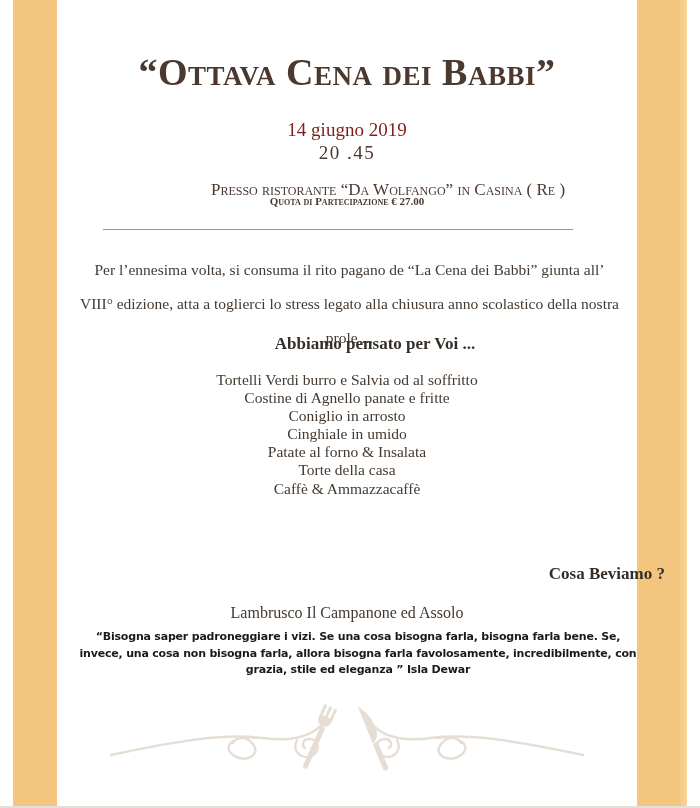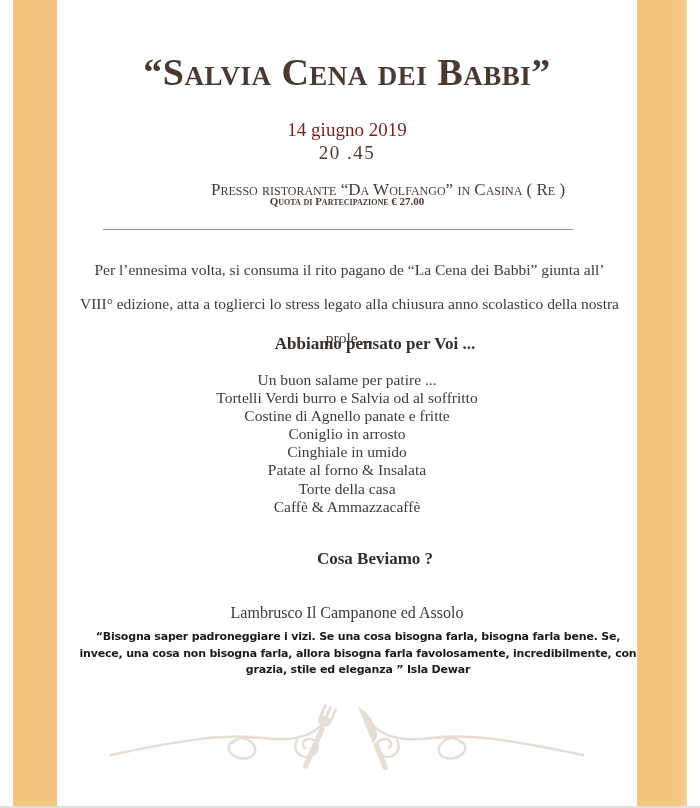--- a/index.html
+++ b/index.html
@@ -34,21 +34,21 @@
     border:none;border-top:1px solid #9b9692;margin:0;
   }
 
   .intro{
     top:253px;left:77px;width:545px;margin:0;
     font-size:15.5px;line-height:34px;color:#443930;
   }
 
   .heading{font-size:17px;font-weight:bold;color:#352e28;padding-left:28px;}
   .heading-menu{top:334px;}
-  .heading-drinks{top:549px;}
+  .heading-drinks{top:564px;text-align:right;}
 
   .menu-list{top:371px;}
   .menu-item{font-size:15.5px;line-height:18.1px;color:#443930;}
 
   .drinks{top:604px;font-size:16px;color:#443930;}
 
   .quote{
     top:621px;left:70px;width:560px;margin:8px;
     font-family:"DejaVu Sans", sans-serif;
     font-size:11px;font-weight:bold;letter-spacing:-0.2px;
@@ -58,36 +58,35 @@
   .flourish{top:693px;height:90px;}
   .flourish svg{display:block;margin:0 auto;}
 </style>
 </head>
 <body>
 
 <div class="page">
   <div class="bar bar-left"></div>
   <div class="bar bar-right"></div>
 
-  <h1 class="abs title">“Salvia Cena dei Babbi”</h1>
+  <h1 class="abs title">“Ottava Cena dei Babbi”</h1>
 
   <div class="abs date">14 giugno 2019</div>
   <div class="abs time">20 .45</div>
 
   <div class="abs venue">Presso ristorante “Da Wolfango” in Casina ( Re )</div>
   <div class="abs fee">Quota di Partecipazione € 27.00</div>
 
   <hr class="divider">
 
   <p class="abs intro">Per l’ennesima volta, si consuma il rito pagano de “La Cena dei Babbi” giunta all’ VIII° edizione, atta a toglierci lo stress legato alla chiusura anno scolastico della nostra prole ...</p>
 
   <div class="abs heading heading-menu">Abbiamo pensato  per Voi ...</div>
 
   <div class="abs menu-list">
-    <div class="menu-item">Un buon salame per patire ...</div>
     <div class="menu-item">Tortelli Verdi burro e Salvia od al soffritto</div>
     <div class="menu-item">Costine di Agnello panate e fritte</div>
     <div class="menu-item">Coniglio in arrosto</div>
     <div class="menu-item">Cinghiale in umido</div>
     <div class="menu-item">Patate al forno &amp; Insalata</div>
     <div class="menu-item">Torte della casa</div>
     <div class="menu-item">Caffè &amp; Ammazzacaffè</div>
   </div>
 
   <div class="abs heading heading-drinks">Cosa Beviamo ?</div>

